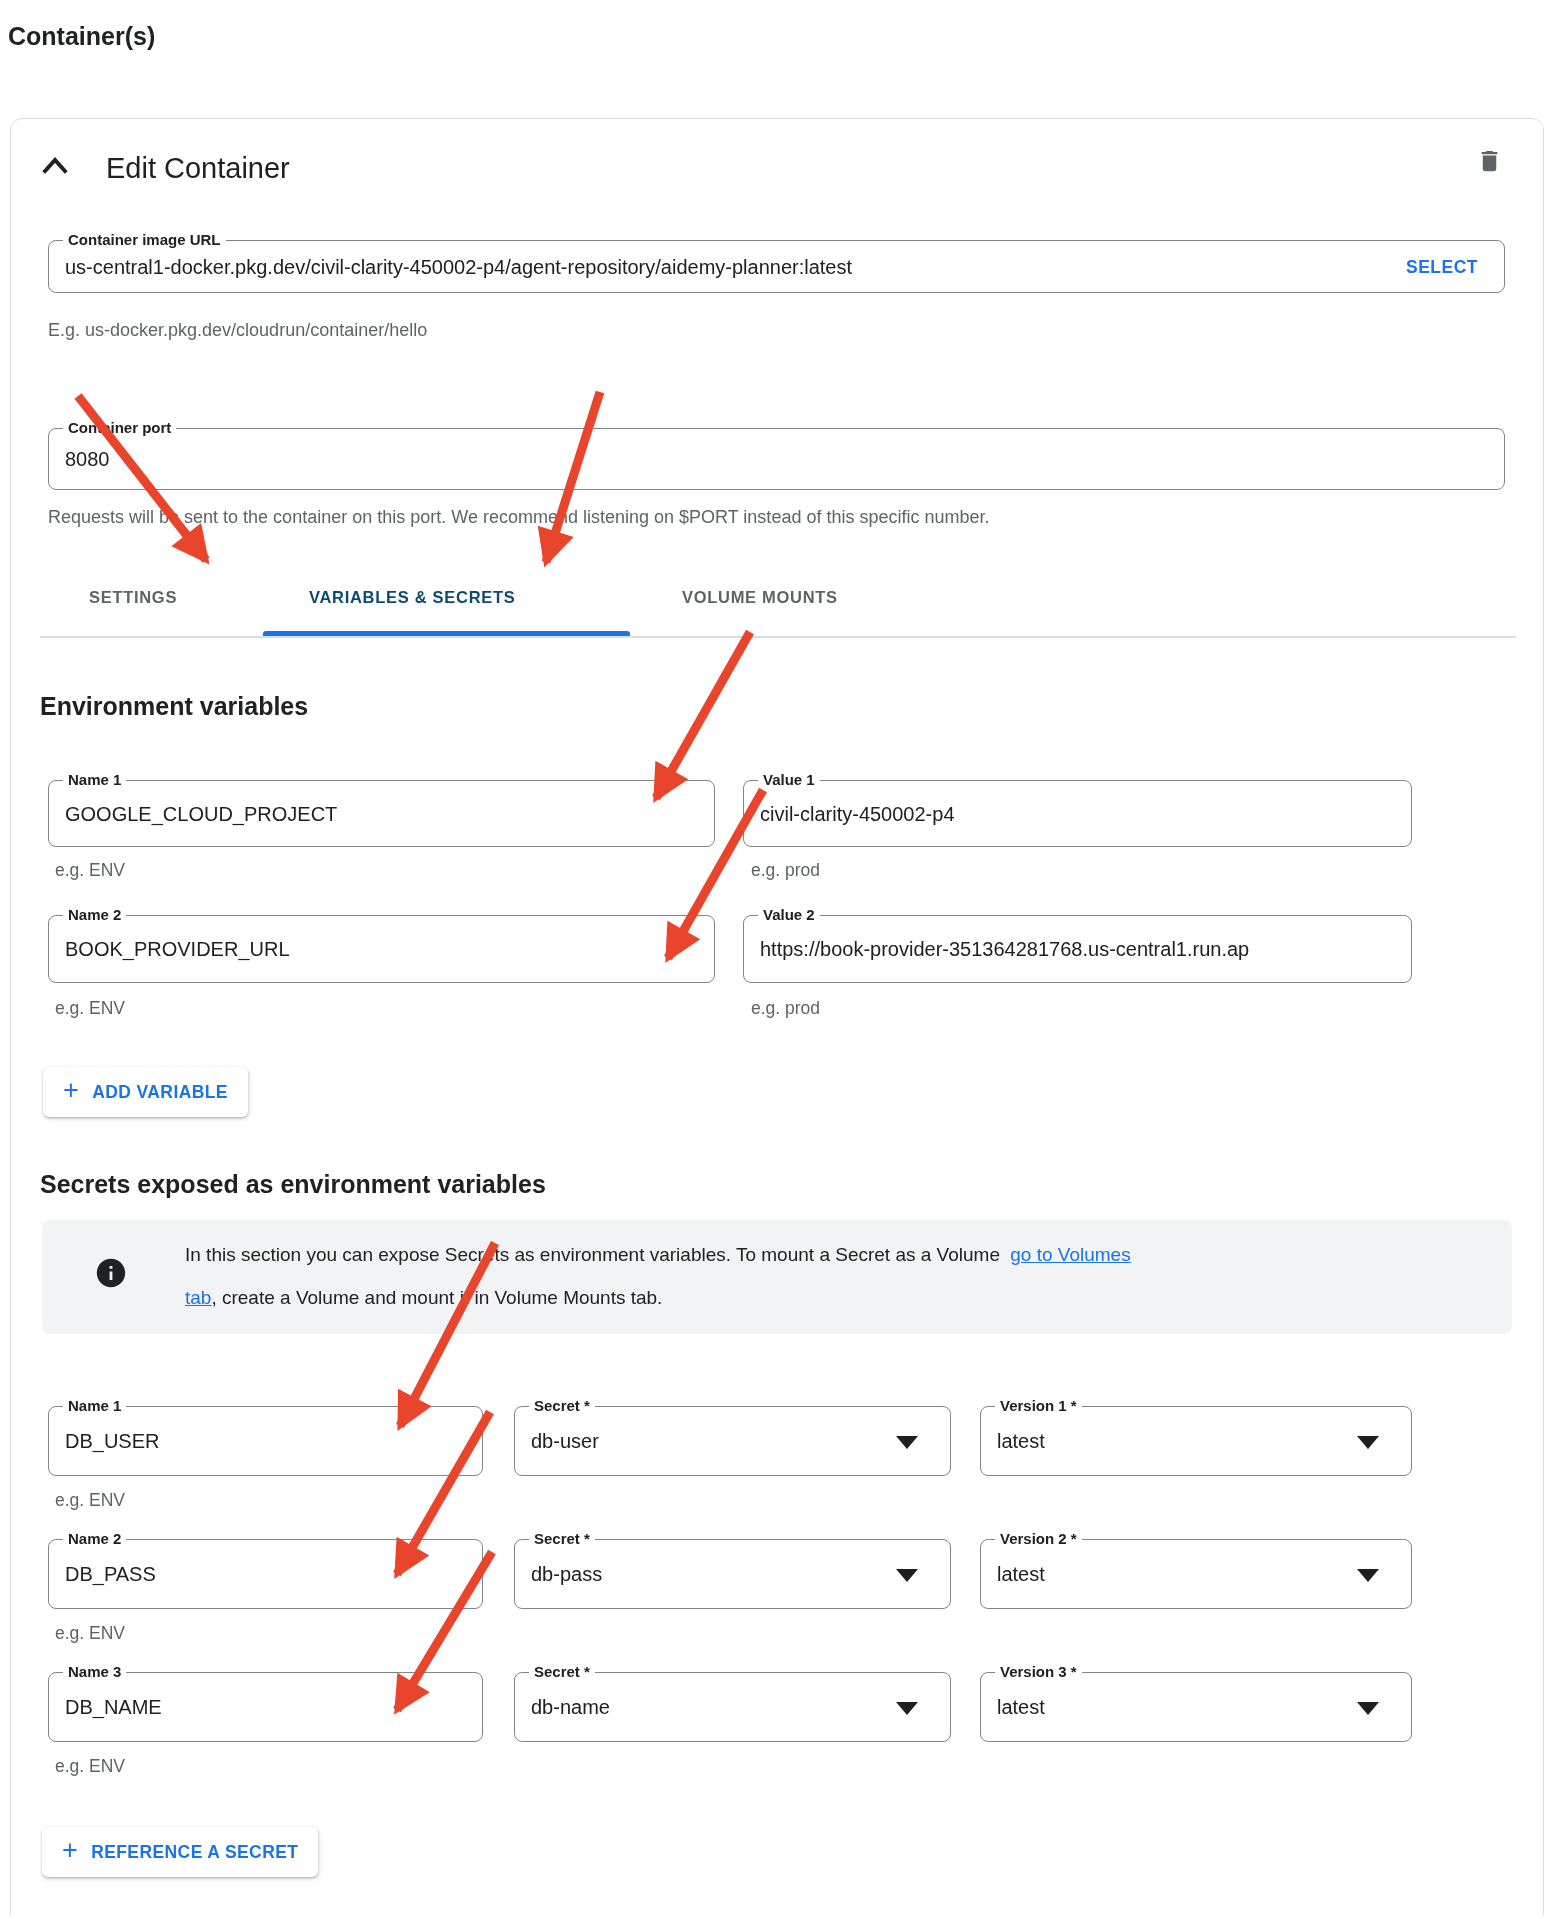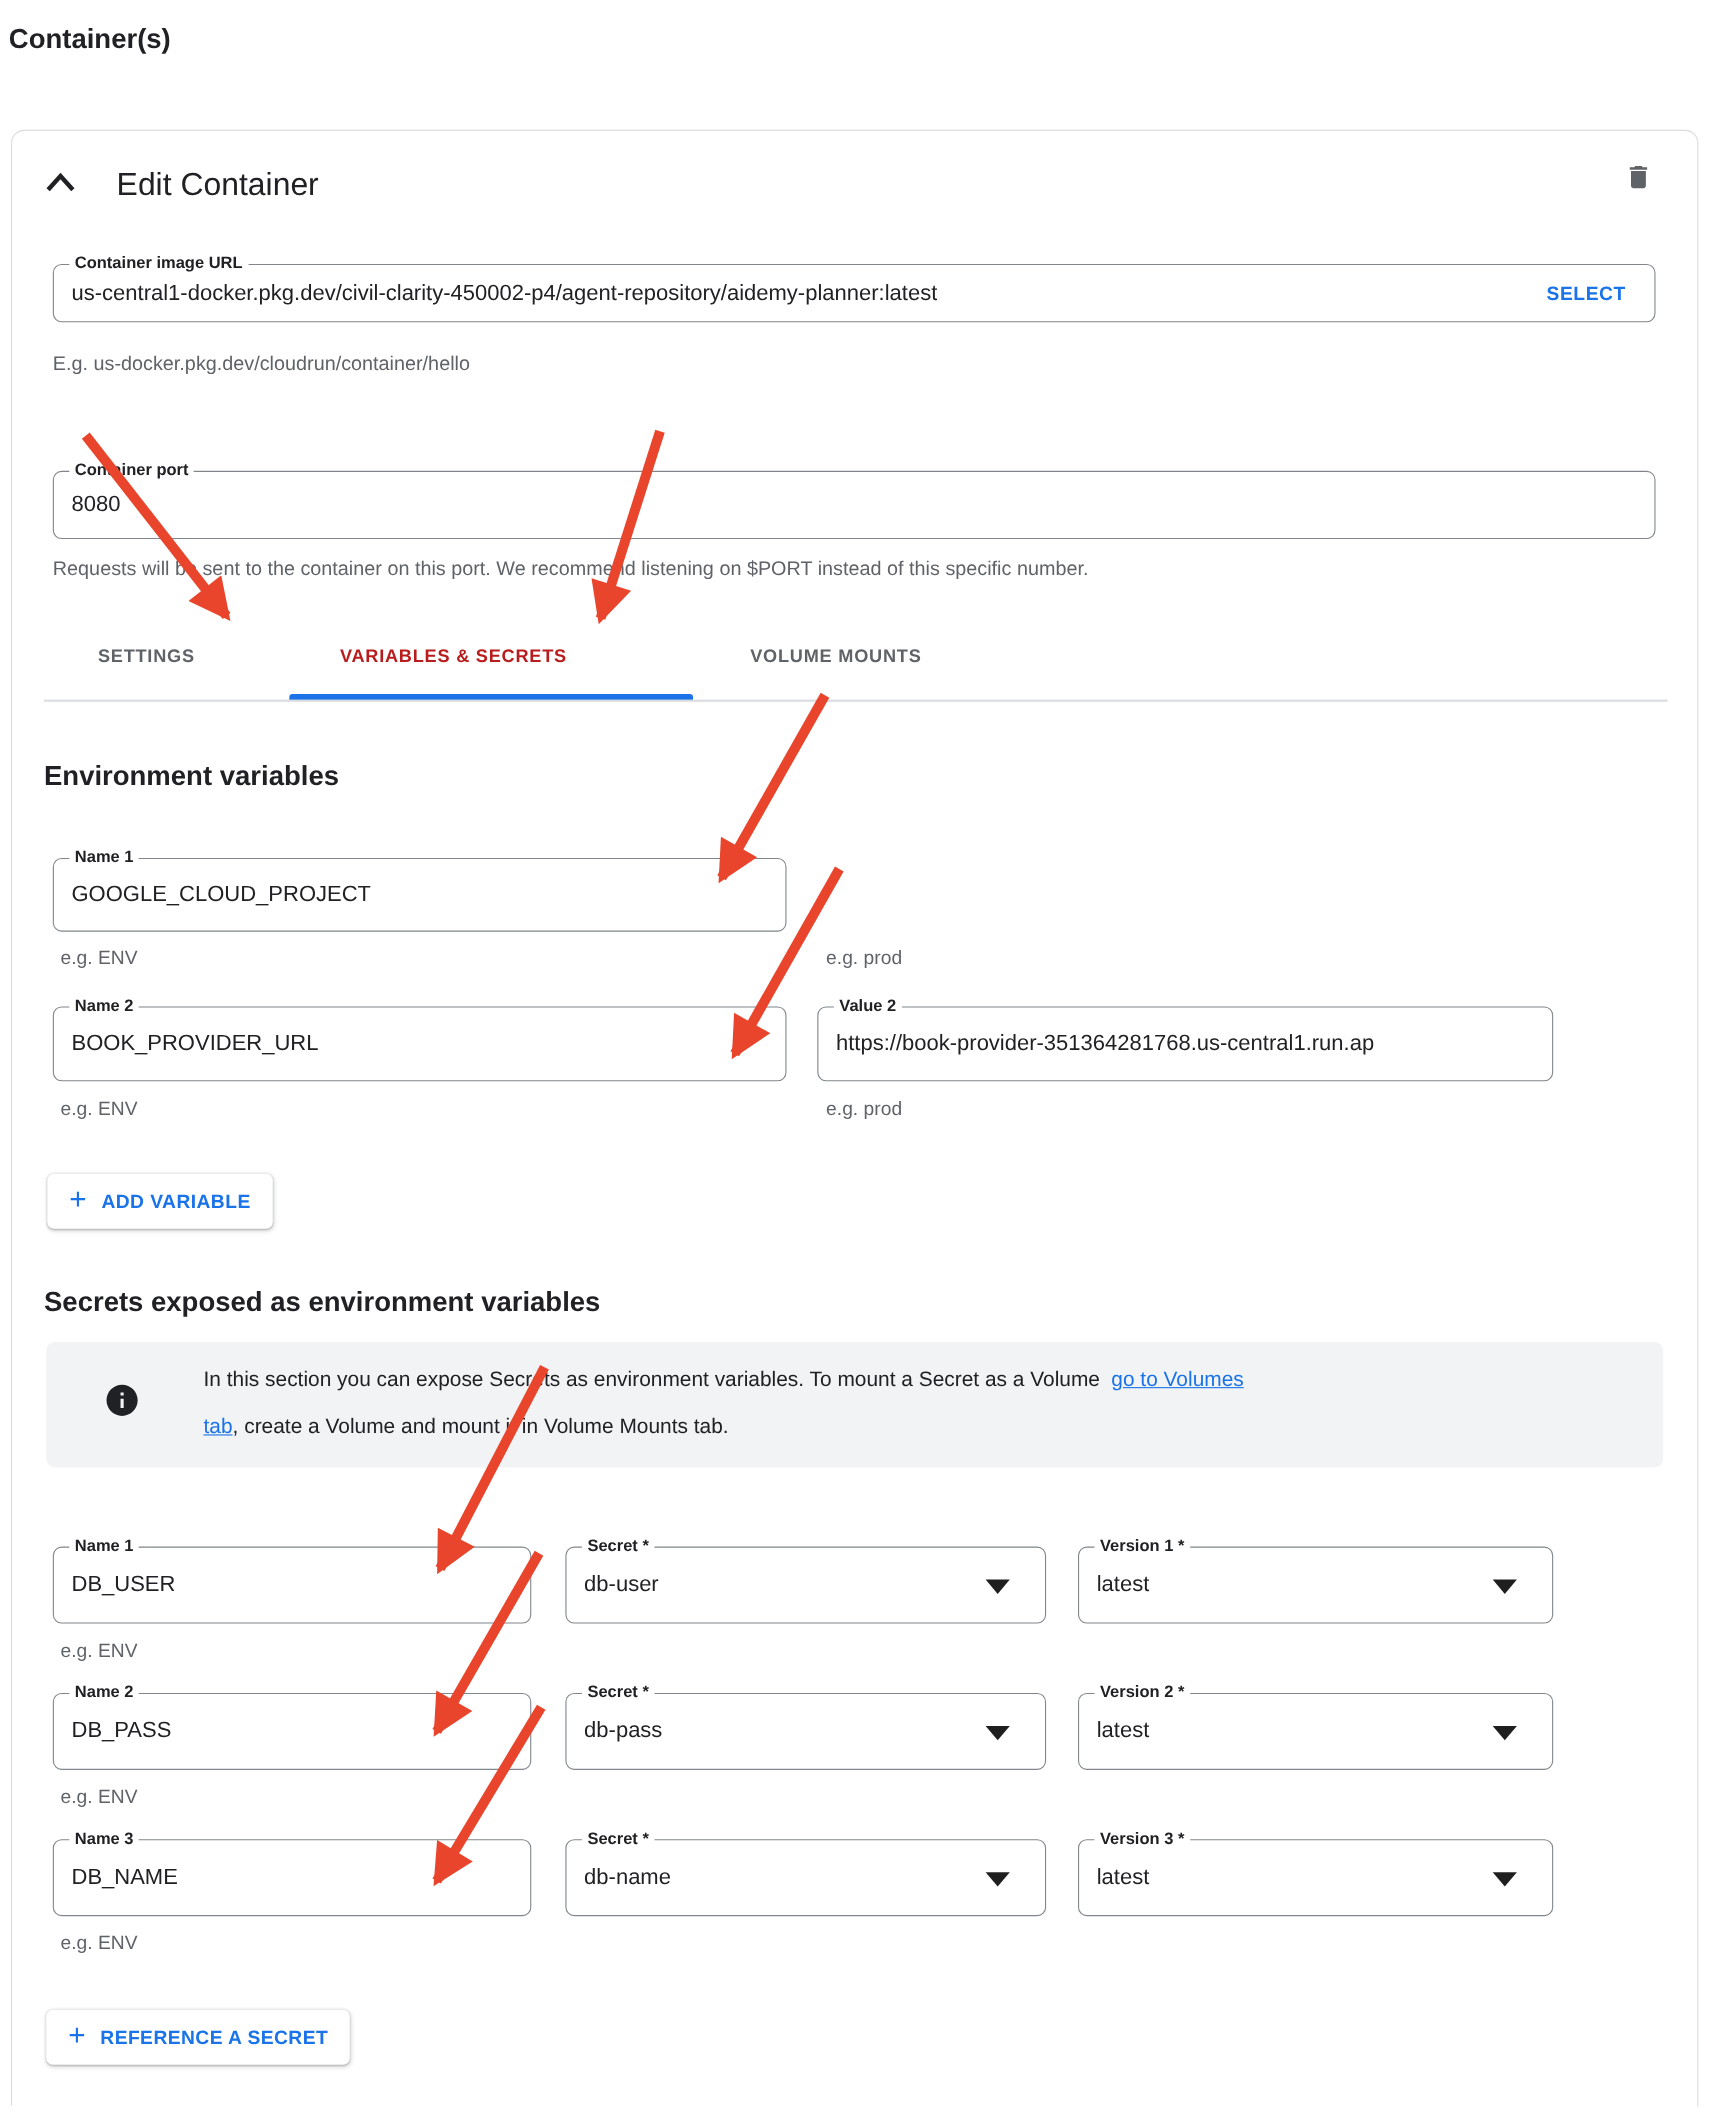--- a/index.html
+++ b/index.html
@@ -23,21 +23,21 @@
   .select-btn{position:absolute;right:26px;top:50%;transform:translateY(-50%);
           color:#1a73e8;font-size:17.5px;font-weight:700;letter-spacing:.5px;cursor:pointer;}
 
   .helper{position:absolute;font-size:18px;color:#5f6368;white-space:nowrap;}
   .helper-sm{position:absolute;font-size:17.5px;color:#5f6368;white-space:nowrap;}
   .helper-link{color:#1a73e8;text-decoration:underline;cursor:pointer;}
   .ext-icon{display:inline-block;width:19px;height:19px;vertical-align:-2px;margin-left:5px;}
 
   .tab{position:absolute;top:588px;font-size:16.5px;font-weight:700;letter-spacing:.7px;
        color:#5f6368;cursor:pointer;white-space:nowrap;}
-  .tab.active{color:#b91c1c;text-align:right;}
+  .tab.active{color:#0c4a6e;text-align:right;}
   .tab-underline{position:absolute;left:263px;top:631px;width:367px;height:6px;background:#1a73e8;border-radius:3px 3px 0 0;}
   .tabs-divider{position:absolute;left:40px;top:636px;width:1476px;height:2px;background:#dadce0;}
 
   .section-title{position:absolute;font-size:25px;font-weight:600;color:#202124;white-space:nowrap;}
 
   .chip-btn{position:absolute;height:50px;display:inline-flex;align-items:center;gap:13px;
        padding:0 20px;background:#fff;border-radius:6px;cursor:pointer;
        box-shadow:0 1px 2px rgba(60,64,67,.30),1px 2px 5px rgba(60,64,67,.18);
        color:#1a73e8;font-size:17.5px;font-weight:700;letter-spacing:.4px;white-space:nowrap;}
   .plus-glyph{font-size:27px;font-weight:400;line-height:1;margin-top:-3px;}
@@ -95,20 +95,24 @@
   <span class="tab active" style="left:309px;">VARIABLES &amp; SECRETS</span>
   <span class="tab" style="left:682px;">VOLUME MOUNTS</span>
   <div class="tab-underline"></div>
   <div class="tabs-divider"></div>
 
   <div class="section-title" style="left:40px;top:692px;">Environment variables</div>
 
   <div class="field" style="left:48px;top:780px;width:667px;height:67px;">
     <span class="flabel">Name 1</span>
     <span class="fvalue">GOOGLE_CLOUD_PROJECT</span>
+  </div>
+  <div class="field" style="left:743px;top:780px;width:669px;height:67px;">
+    <span class="flabel">Value 1</span>
+    <span class="fvalue">civil-clarity-450002-p4</span>
   </div>
   <div class="helper-sm" style="left:55px;top:860px;">e.g. ENV</div>
   <div class="helper-sm" style="left:751px;top:860px;">e.g. prod</div>
 
   <div class="field" style="left:48px;top:915px;width:667px;height:68px;">
     <span class="flabel">Name 2</span>
     <span class="fvalue">BOOK_PROVIDER_URL</span>
   </div>
   <div class="field" style="left:743px;top:915px;width:669px;height:68px;">
     <span class="flabel">Value 2</span>

